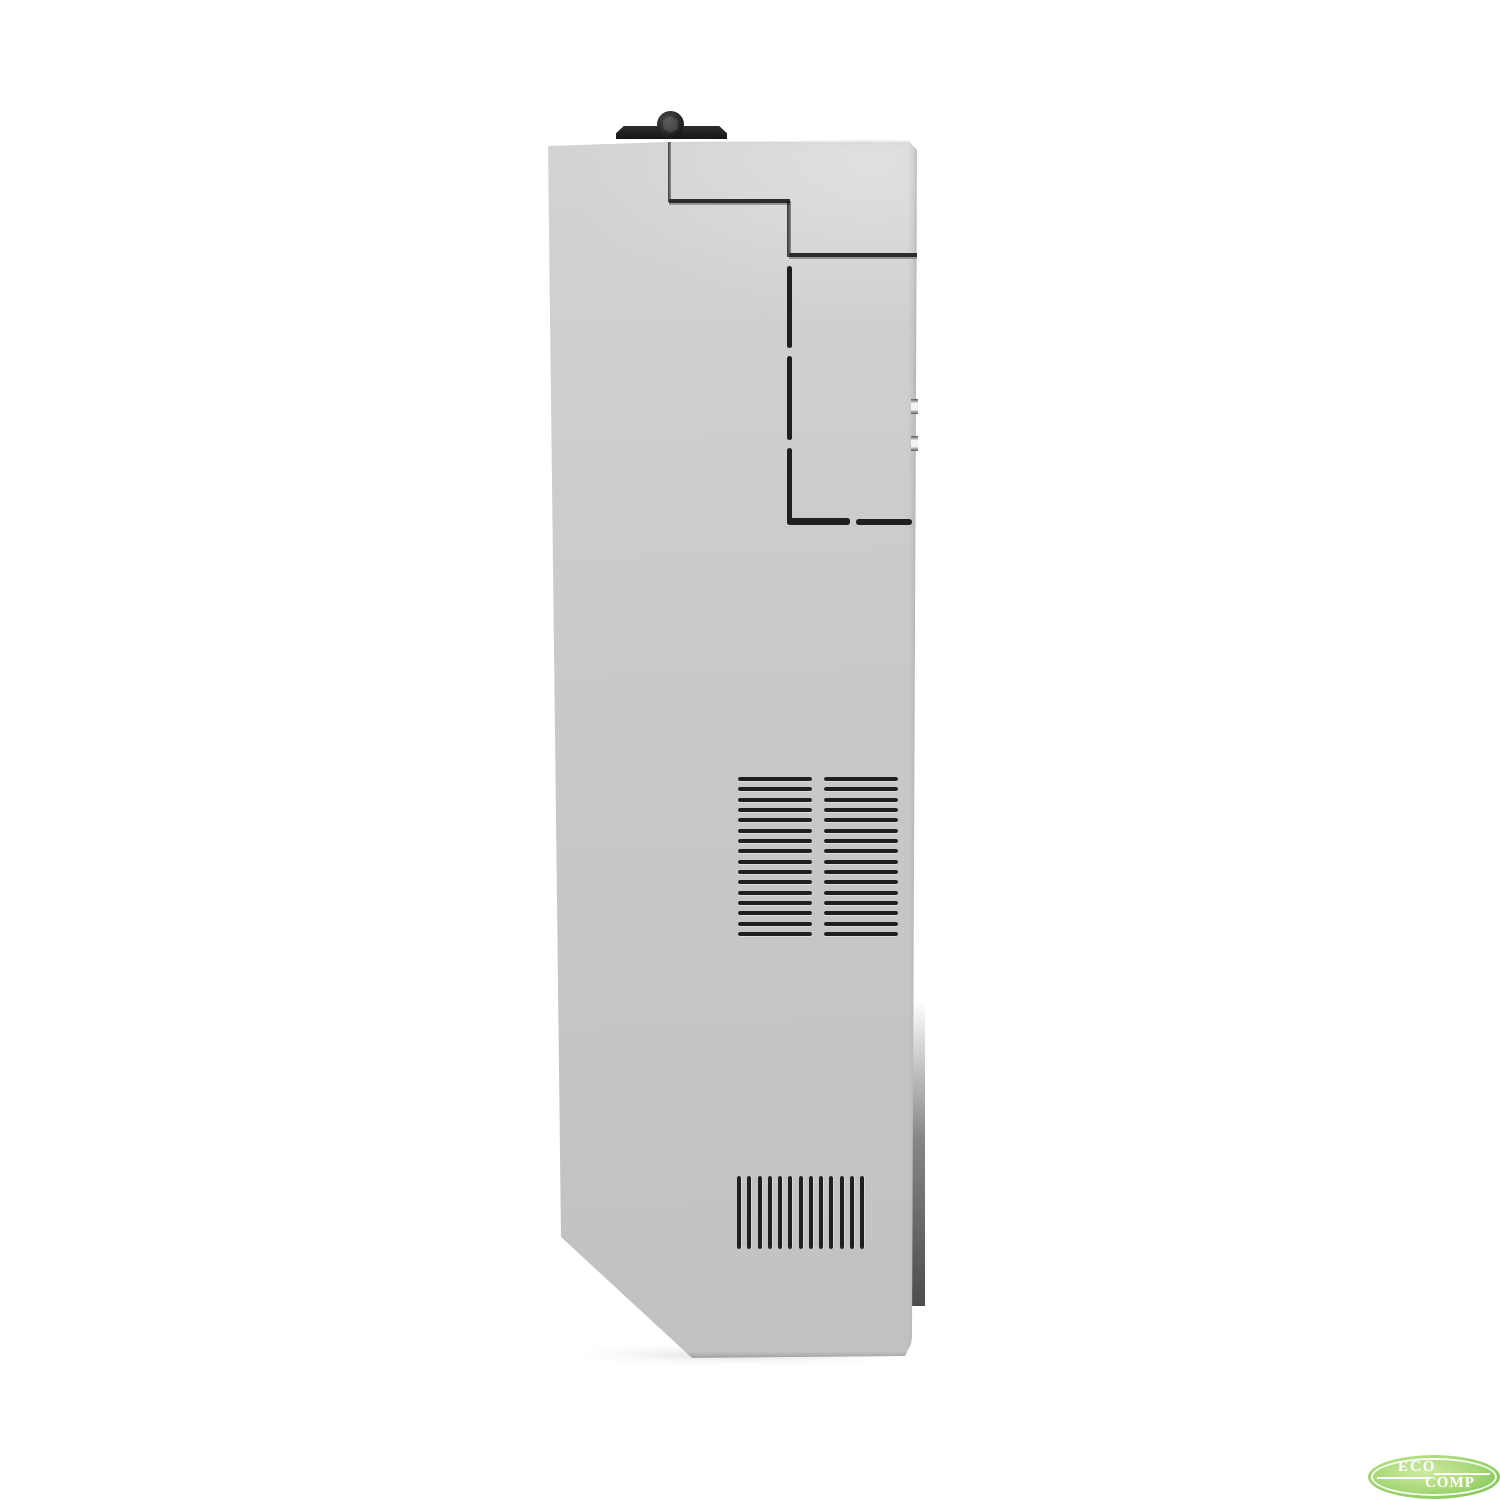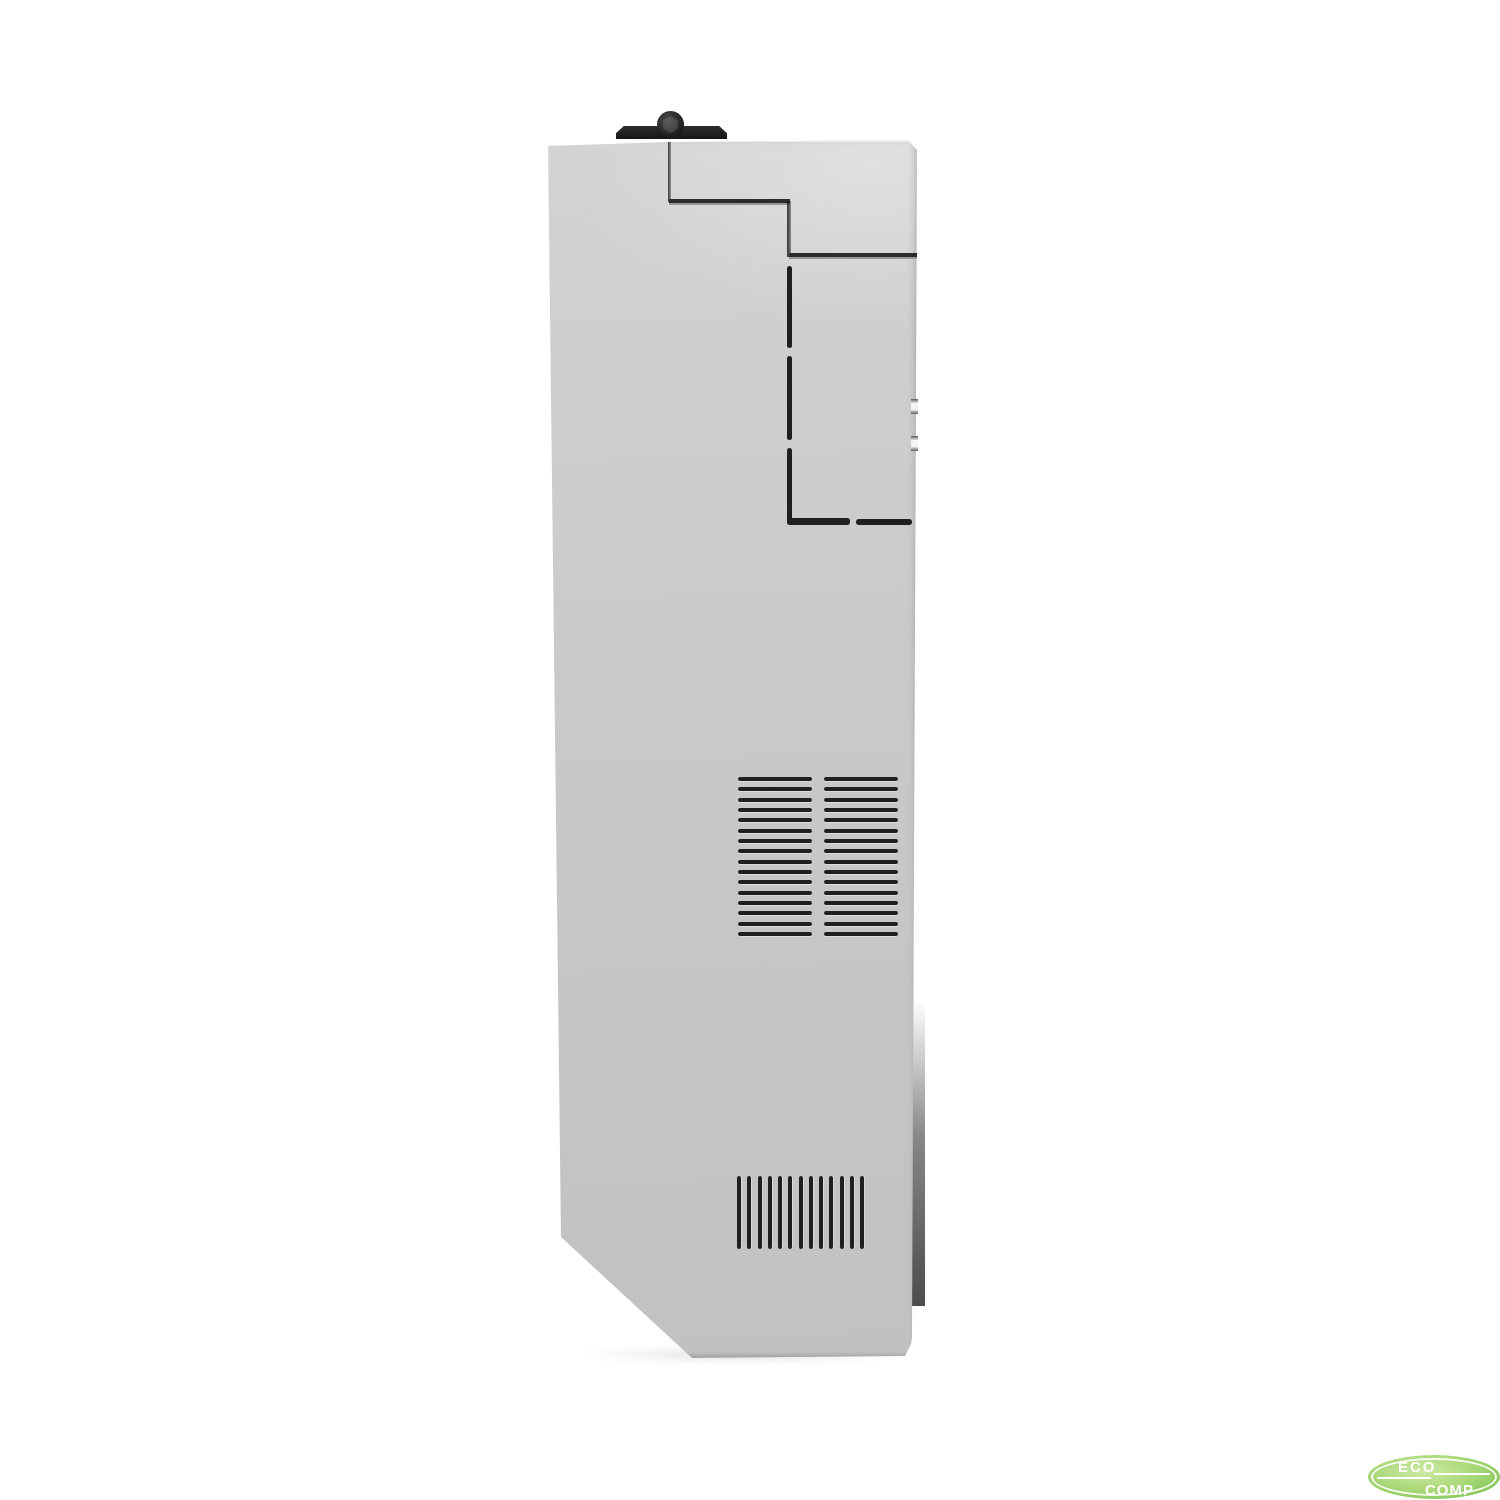--- a/index.html
+++ b/index.html
@@ -92,25 +92,25 @@
     position:absolute;left:737px;top:1176px;width:127px;height:73px;z-index:3;
     display:flex;justify-content:space-between;
   }
   .vslot{width:4px;height:100%;border-radius:2px;background:var(--slot,#1f1f1d);box-shadow:1px 0 0 rgba(255,255,255,.35);}
 
   
   .logo{
     position:absolute;left:1368px;top:1455px;width:132px;height:44px;z-index:6;
     border-radius:50%;
     background:radial-gradient(ellipse at 42% 38%, var(--logo-inner,#cdeaa4) 0%, #a9d878 48%, var(--logo-outer,#7cc454) 85%);
-    font-family:Liberation Sans, sans-serif;
+    font-family:Liberation Serif, serif;
   }
   .logo-ring{position:absolute;inset:3px;border:2px solid rgba(255,255,255,.9);border-radius:50%;}
   .logo-eco{position:absolute;left:30px;top:3px;font-weight:bold;font-size:15px;letter-spacing:2px;color:var(--logo-text,#ffffff);}
-  .logo-comp{position:absolute;left:57px;top:26px;font-weight:bold;font-size:15px;letter-spacing:1px;color:var(--logo-text,#ffffff);}
+  .logo-comp{position:absolute;left:57px;top:19px;font-weight:bold;font-size:15px;letter-spacing:1px;color:var(--logo-text,#ffffff);}
   .logo-underline{position:absolute;left:9px;top:22px;width:54px;height:2px;background:var(--logo-text,#ffffff);}
   .logo-overline{position:absolute;left:66px;top:18px;width:56px;height:2px;background:var(--logo-text,#ffffff);}
 </style>
 </head>
 <body>
 
 <div class="stage">
 
   <div class="ground-shadow"></div>
 

